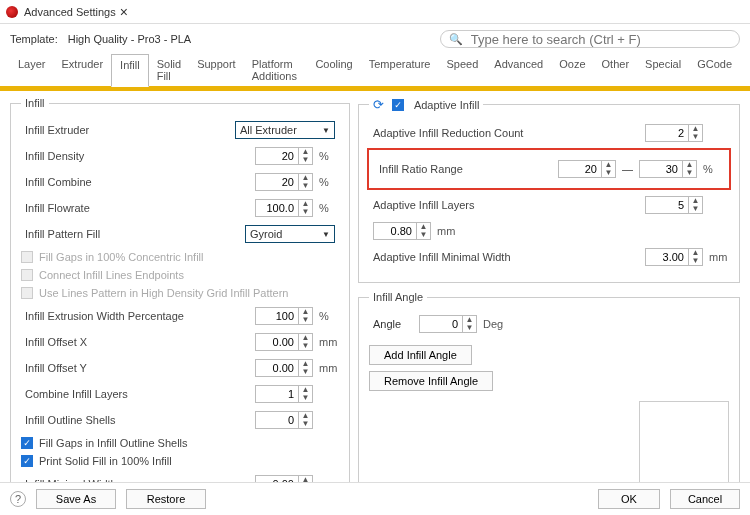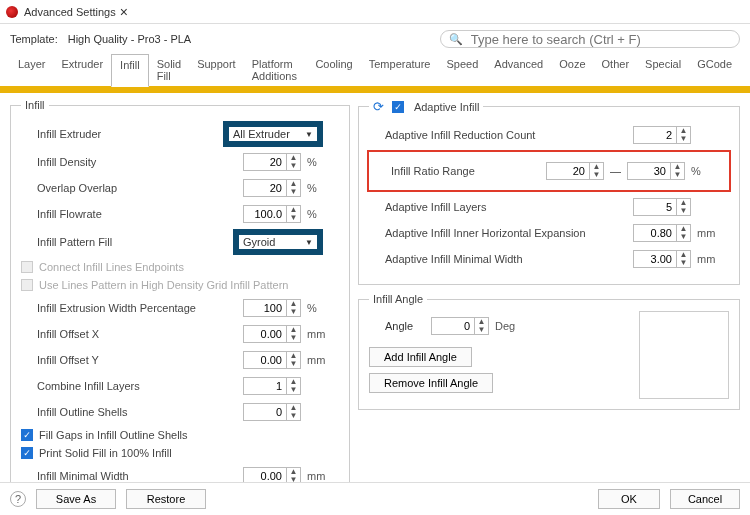--- a/index.html
+++ b/index.html
@@ -42,21 +42,21 @@
     gap:6px;
     color:#888;
   }
   .searchbox input {
     border:none; outline:none; font-size:13px; flex:1;
     background:transparent;
   }
   .tabs {
     display:flex;
     gap:0;
-    border-bottom:7px solid #eab308;
+    border-bottom:5px solid #eab308;
     padding: 0 10px;
     font-size:11px;
   }
   .tab {
     padding:4px 8px;
     cursor:pointer;
     color:#555;
   }
   .tab.active {
     border:1px solid #bbb;
@@ -74,21 +74,21 @@
   fieldset {
     border:1px solid #ccc;
     padding:6px 10px 10px 10px;
     margin:0 0 8px 0;
   }
   legend { padding:0 4px; color:#444; }
   .row {
     display:flex;
     align-items:center;
     min-height:22px;
-    margin:4px 16px;
+    margin:4px 4px;
     gap:6px;
   }
   .row-label { flex:1; color:#444; }
   .spin {
     display:flex; align-items:center;
     border:1px solid #bbb;
     height:18px;
   }
   .spin input {
     width:42px; border:none; outline:none;
@@ -96,21 +96,21 @@
   }
   .spin .btns {
     width:14px; border-left:1px solid #bbb;
     display:flex; flex-direction:column;
     line-height:7px; font-size:8px; text-align:center;
     color:#555;
   }
   .spin .btns span { height:8px; cursor:pointer; }
   .unit { width:16px; color:#555; }
   .select {
-    border:6px solid #0c4a6e; height:18px;
+    border:1px solid #0c4a6e; height:18px;
     display:flex; align-items:center; justify-content:space-between;
     padding:7px 4px; min-width:90px; cursor:pointer;
     background:#fff;
   }
   .select .caret { font-size:8px; color:#333; }
   .cbox {
     width:12px; height:12px; border:1px solid #999;
     display:inline-flex; align-items:center; justify-content:center;
     margin-right:6px; font-size:9px; color:#fff;
   }
@@ -215,21 +215,21 @@
           <input value="20" style="">
           <div class="btns">
               <span>▲</span>
               <span>▼</span>
             </div>
         </div>
         <span class="unit">%</span>
       </div>
 
       <div class="row">
-        <span class="row-label">Overlap Overlap</span>
+        <span class="row-label">Infill Combine</span>
         <div class="spin">
           <input value="20" style="">
           <div class="btns">
               <span>▲</span>
               <span>▼</span>
             </div>
         </div>
         <span class="unit">%</span>
       </div>
 
@@ -246,20 +246,24 @@
       </div>
 
       <div class="row">
         <span class="row-label">Infill Pattern Fill</span>
         <div class="select">
           <span>Gyroid</span>
           <span class="caret">▼</span>
         </div>
       </div>
 
+      <div class="cb-row disabled">
+        <span class="cbox disabled"></span>
+        <span>Fill Gaps in 100% Concentric Infill</span>
+      </div>
       <div class="cb-row disabled">
         <span class="cbox disabled"></span>
         <span>Connect Infill Lines Endpoints</span>
       </div>
       <div class="cb-row disabled">
         <span class="cbox disabled"></span>
         <span>Use Lines Pattern in High Density Grid Infill Pattern</span>
       </div>
 
       <div class="row">
@@ -394,21 +398,20 @@
           <input value="5" style="">
           <div class="btns">
               <span>▲</span>
               <span>▼</span>
             </div>
         </div>
         <span class="unit"></span>
       </div>
 
       <div class="row">
-        <span class="row-label">Adaptive Infill Inner Horizontal Expansion</span>
         <div class="spin">
           <input value="0.80" style="">
           <div class="btns">
               <span>▲</span>
               <span>▼</span>
             </div>
         </div>
         <span class="unit">mm</span>
       </div>
 
@@ -420,21 +423,21 @@
               <span>▲</span>
               <span>▼</span>
             </div>
         </div>
         <span class="unit">mm</span>
       </div>
     </fieldset>
 
     <fieldset>
       <legend>Infill Angle</legend>
-      <div style="display:flex; gap:10px; align-items:flex-start;">
+      <div style="display:flex; gap:10px; align-items:flex-start;flex-direction:column;">
         <div class="angle-controls" style="flex:1">
           <div class="row">
             <span style="width:40px">Angle</span>
             <div class="spin">
               <input value="0" style="">
               <div class="btns">
                   <span>▲</span>
                   <span>▼</span>
                 </div>
             </div>

